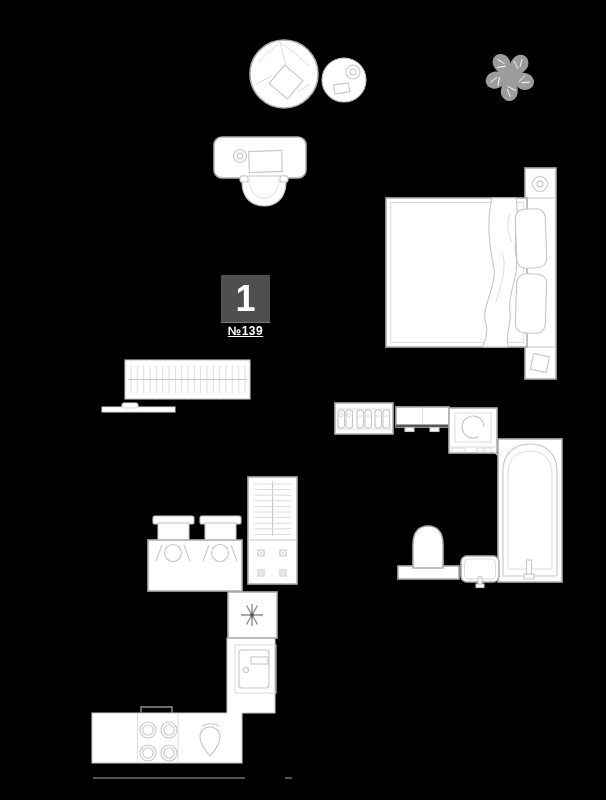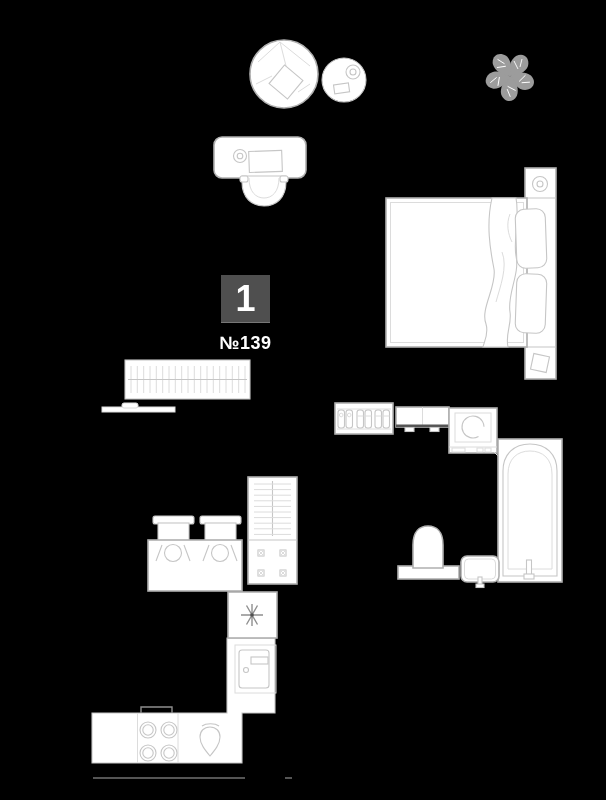--- a/index.html
+++ b/index.html
@@ -34,24 +34,24 @@
   .unit-label{
     position:absolute;left:221px;top:275px;width:49px;height:47px;
     background:var(--color-label-bg);
     border-bottom:1px solid #777;
     display:flex;align-items:center;justify-content:center;
     color:var(--color-label-text);
     font-size:36px;font-weight:bold;line-height:1;
     cursor:pointer;
   }
   .apt-label{
-    position:absolute;left:215px;top:334px;width:61px;height:18px;
+    position:absolute;left:215px;top:322px;width:61px;height:18px;
     display:flex;align-items:center;justify-content:center;
     color:var(--color-label-text);
-    font-size:18px;font-weight:bold;letter-spacing:0.5px;
+    font-size:12px;font-weight:bold;letter-spacing:0.5px;text-decoration:underline;
   }
 </style>
 </head>
 <body>
 
 <div id="stage">
 
   <svg width="606" height="800" viewBox="0 0 606 800">
 
     <g>

